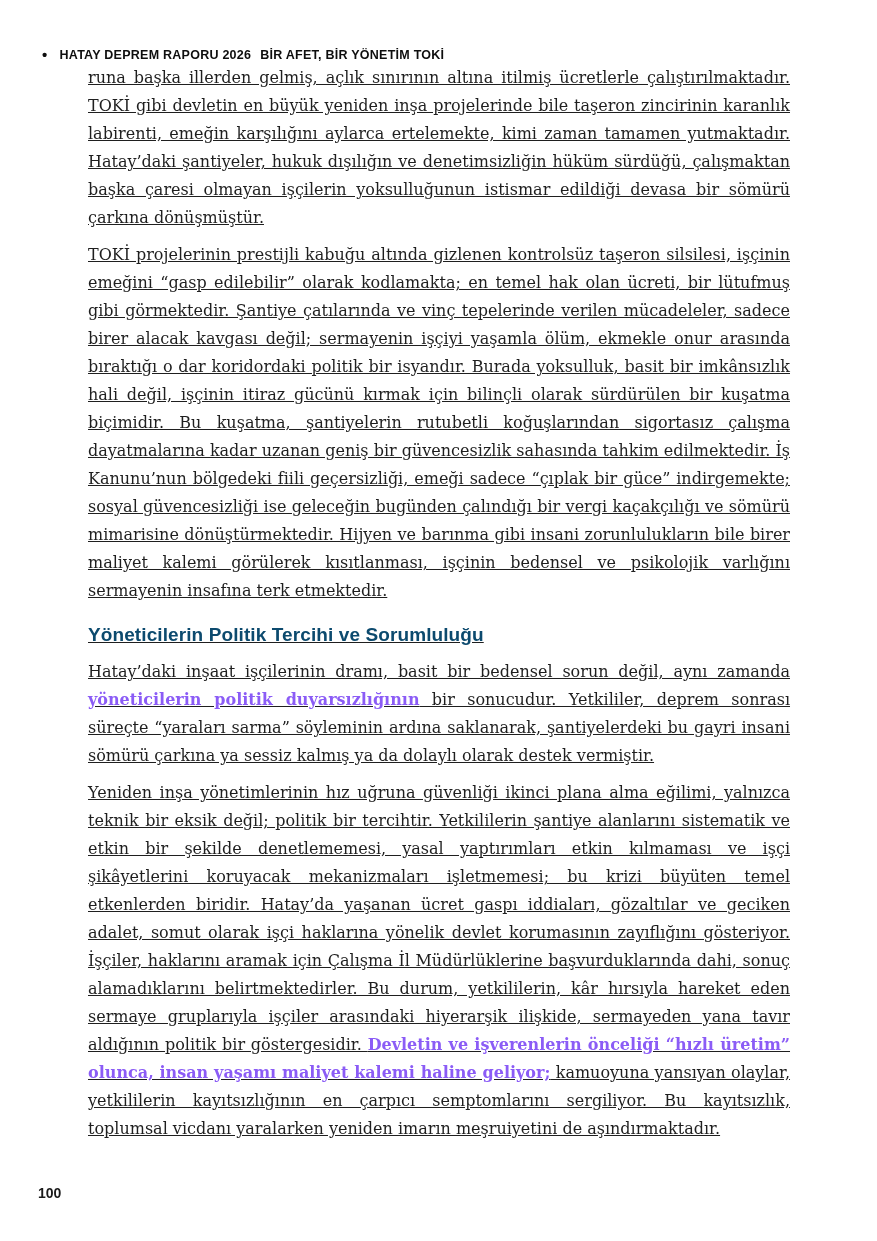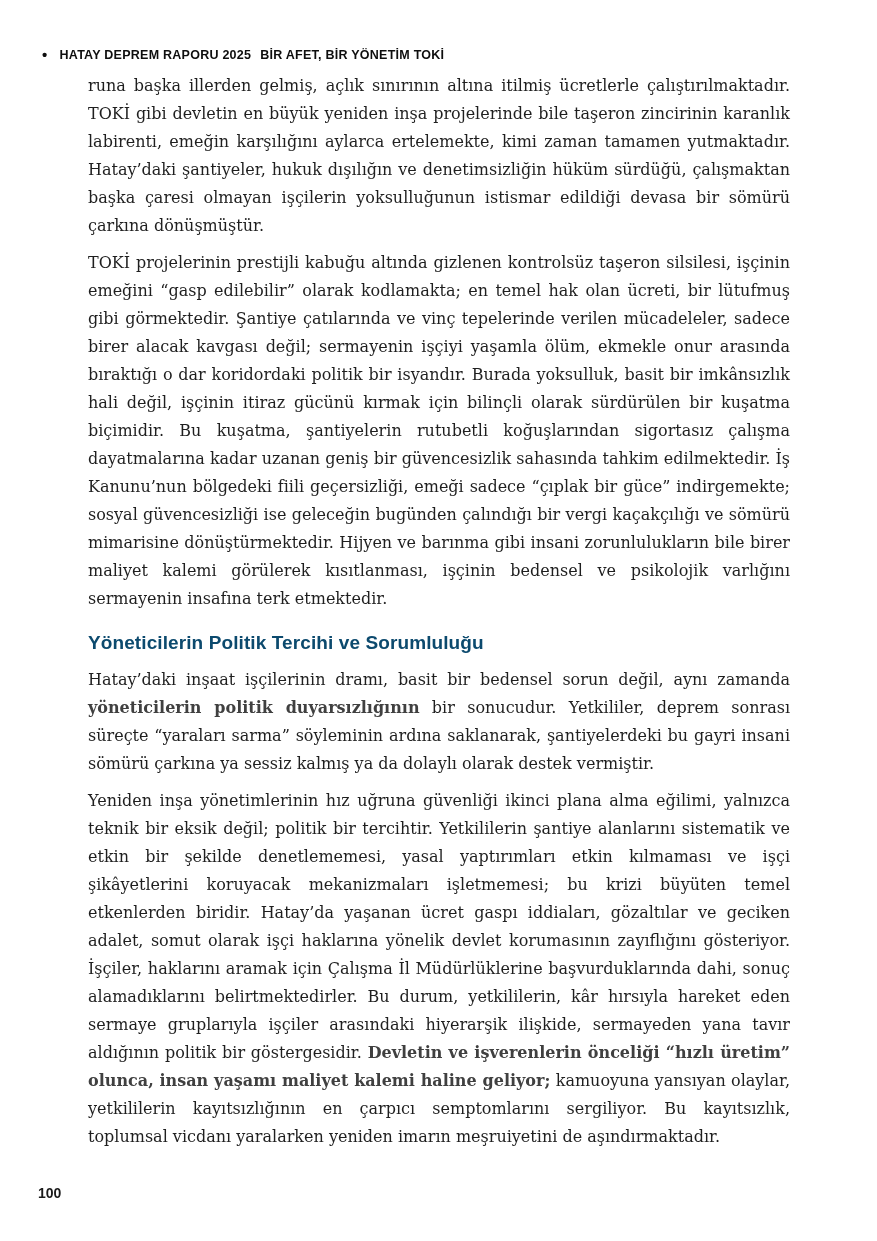--- a/index.html
+++ b/index.html
@@ -28,32 +28,33 @@
     white-space: nowrap;
   }
   .running-header .bullet {
     font-size: 15px;
     line-height: 1;
     margin-right: 12px;
   }
   .running-header .hdr-left { margin-right: 9px; }
   .body-text {
     position: absolute;
-    top: 72px;
+    top: 64px;
     left: 88px;
     width: 702px;
+    text-decoration: underline;
   }
   .para {
     font-size: 16px;
     line-height: 28px;
     text-align: justify;
     margin-bottom: 9px;
     color: #1f1f1f;
   }
-  .para strong { font-weight: 700; color: #404040; }
+  .para strong { font-weight: 700; color: #8b5cf6; }
   .section-heading {
     font-family: "Liberation Sans", sans-serif;
     font-weight: 700;
     font-size: 19px;
     color: #0c4a6e;
     margin-top: 19px;
     margin-bottom: 12px;
     letter-spacing: 0.1px;
   }
   .page-number {
@@ -66,21 +67,21 @@
     color: #1a1a1a;
   }
 </style>
 </head>
 <body>
 
 <div class="page">
 
   <header class="running-header">
     <span class="bullet">•</span>
-    <span class="hdr-left">HATAY DEPREM RAPORU 2025</span>
+    <span class="hdr-left">HATAY DEPREM RAPORU 2026</span>
     <span class="hdr-right">BİR AFET, BİR YÖNETİM TOKİ</span>
   </header>
 
   <main class="body-text">
 
     <p class="para">runa başka illerden gelmiş, açlık sınırının altına itilmiş ücretlerle çalıştırılmaktadır. TOKİ gibi devletin en büyük yeniden inşa projelerinde bile taşeron zincirinin karanlık labirenti, emeğin karşılığını aylarca ertelemekte, kimi zaman tamamen yutmaktadır. Hatay’daki şantiyeler, hukuk dışılığın ve denetimsizliğin hüküm sürdüğü, çalışmaktan başka çaresi olmayan işçilerin yoksulluğunun istismar edildiği devasa bir sömürü çarkına dönüşmüştür.</p>
 
     <p class="para">TOKİ projelerinin prestijli kabuğu altında gizlenen kontrolsüz taşeron silsilesi, işçinin emeğini “gasp edilebilir” olarak kodlamakta; en temel hak olan ücreti, bir lütufmuş gibi görmektedir. Şantiye çatılarında ve vinç tepelerinde verilen mücadeleler, sadece birer alacak kavgası değil; sermayenin işçiyi yaşamla ölüm, ekmekle onur arasında bıraktığı o dar koridordaki politik bir isyandır. Burada yoksulluk, basit bir imkânsızlık hali değil, işçinin itiraz gücünü kırmak için bilinçli olarak sürdürülen bir kuşatma biçimidir. Bu kuşatma, şantiyelerin rutubetli koğuşlarından sigortasız çalışma dayatmalarına kadar uzanan geniş bir güvencesizlik sahasında tahkim edilmektedir. İş Kanunu’nun bölgedeki fiili geçersizliği, emeği sadece “çıplak bir güce” indirgemekte; sosyal güvencesizliği ise geleceğin bugünden çalındığı bir vergi kaçakçılığı ve sömürü mimarisine dönüştürmektedir. Hijyen ve barınma gibi insani zorunlulukların bile birer maliyet kalemi görülerek kısıtlanması, işçinin bedensel ve psikolojik varlığını sermayenin insafına terk etmektedir.</p>
 
     <h2 class="section-heading">Yöneticilerin Politik Tercihi ve Sorumluluğu</h2>

